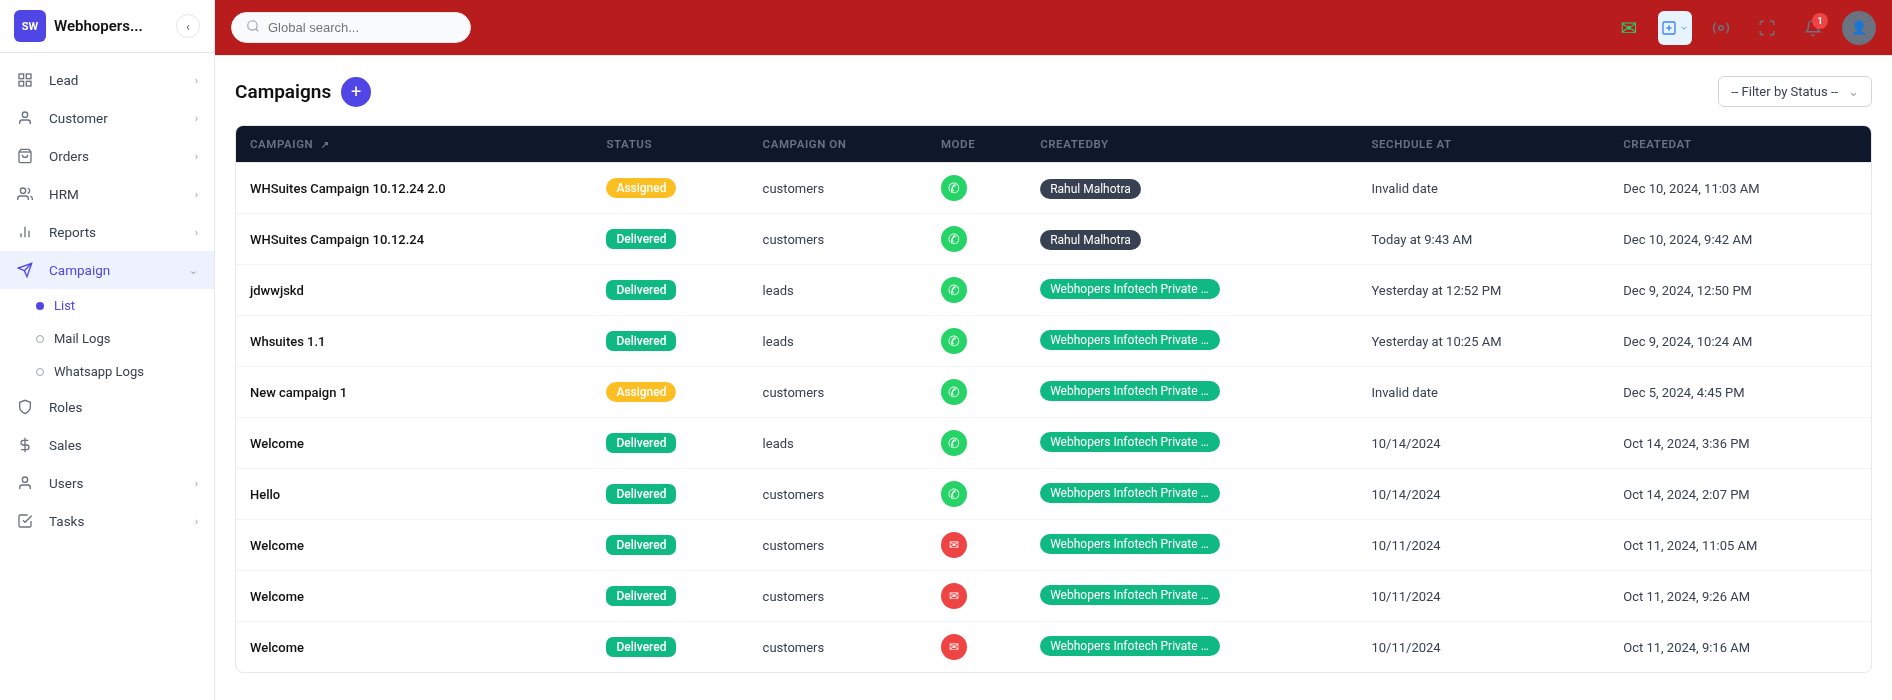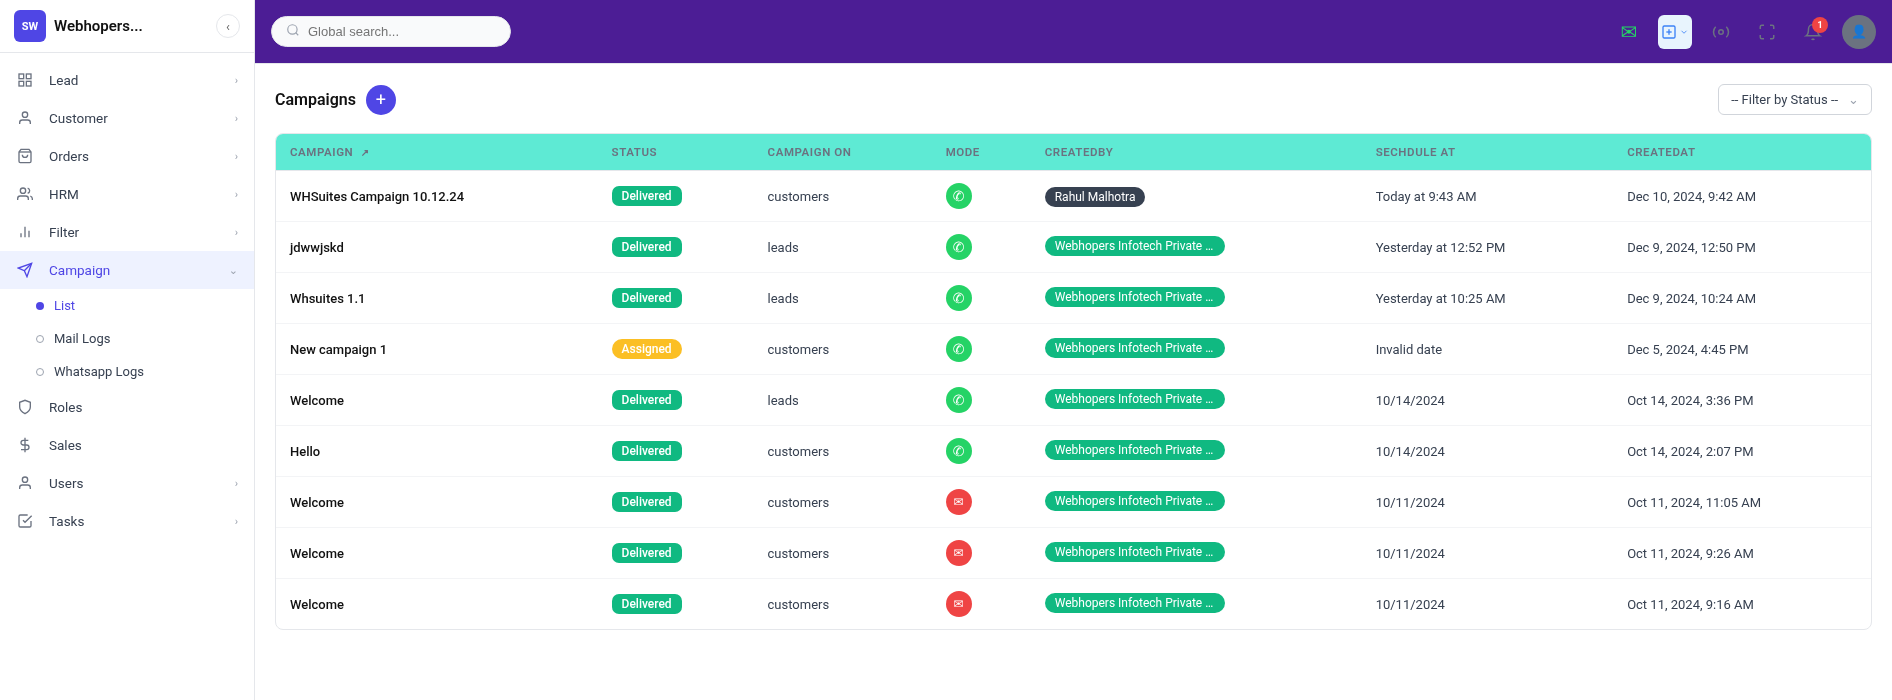--- a/index.html
+++ b/index.html
@@ -1,19 +1,19 @@
 <!DOCTYPE html>
 <html><head>
   <meta charset="utf-8">
   <style>
     * { box-sizing: border-box; margin: 0; padding: 0; }
     body { font-family: -apple-system, BlinkMacSystemFont, 'Segoe UI', Roboto, sans-serif; font-size: 13px; background: #f5f5f5; display: flex; height: 700px; overflow: hidden; }
 
     
-    .sidebar { width: 255px; background: #fff; border-right: 1px solid #e5e7eb; display: flex; flex-direction: column; height: 100%; overflow-y: auto; }
+    .sidebar { width: 215px; background: #fff; border-right: 1px solid #e5e7eb; display: flex; flex-direction: column; height: 100%; overflow-y: auto; }
     .sidebar-header { display: flex; align-items: center; justify-content: space-between; padding: 10px 14px; border-bottom: 1px solid #e5e7eb; }
     .sidebar-logo { display: flex; align-items: center; gap: 8px; }
     .logo-box { width: 32px; height: 32px; background: #4f46e5; border-radius: 6px; display: flex; align-items: center; justify-content: center; color: white; font-size: 11px; font-weight: bold; }
     .sidebar-title { font-weight: 600; font-size: 15px; color: #111; }
     .collapse-btn { width: 24px; height: 24px; border: 1px solid #e5e7eb; border-radius: 50%; display: flex; align-items: center; justify-content: center; cursor: pointer; color: #666; background: #fff; }
 
     .sidebar-nav { flex: 1; padding: 8px 0; }
     .nav-item { display: flex; align-items: center; justify-content: space-between; padding: 10px 16px; cursor: pointer; color: #374151; transition: background 0.15s; }
     .nav-item.active { color: #4f46e5; background: #eef2ff; }
     .nav-item-left { display: flex; align-items: center; gap: 15px; }
@@ -25,43 +25,43 @@
     
     .sub-item { display: flex; align-items: center; gap: 10px; padding: 9px 16px 9px 36px; cursor: pointer; color: #374151; }
     .sub-item.active { color: #4f46e5; }
     .sub-dot { width: 8px; height: 8px; border-radius: 50%; background: #4f46e5; }
     .sub-dot-empty { width: 8px; height: 8px; border-radius: 50%; border: 1.5px solid #9ca3af; }
 
     
     .main { flex: 1; display: flex; flex-direction: column; height: 100%; overflow: hidden; }
 
     
-    .topbar { height: 64px; background: #4c1d95; border-bottom: 1px solid #e5e7eb; display: flex; align-items: center; justify-content: space-between; padding: 0 16px; }
+    .topbar { height: 56px; background: #b91c1c; border-bottom: 1px solid #e5e7eb; display: flex; align-items: center; justify-content: space-between; padding: 0 16px; }
     .search-box { display: flex; align-items: center; gap: 8px; background: #f9fafb; border: 1px solid #e5e7eb; border-radius: 20px; padding: 6px 14px; width: 240px; }
     .search-input { border: none; background: transparent; outline: none; font-size: 13px; color: #374151; width: 100%; }
     .topbar-actions { display: flex; align-items: center; gap: 12px; }
     .topbar-icon { width: 34px; height: 34px; display: flex; align-items: center; justify-content: center; cursor: pointer; color: #6b7280; border-radius: 6px; }
     .whatsapp-icon { color: #25d366; font-size: 20px; }
     .notification-wrapper { position: relative; }
     .notification-badge { position: absolute; top: 2px; right: 2px; width: 16px; height: 16px; background: #ef4444; border-radius: 50%; color: white; font-size: 9px; display: flex; align-items: center; justify-content: center; font-weight: bold; }
     .avatar { width: 34px; height: 34px; border-radius: 50%; background: #6b7280; display: flex; align-items: center; justify-content: center; color: white; font-size: 13px; cursor: pointer; overflow: hidden; }
 
     
     .content { flex: 1; overflow-y: auto; padding: 20px; background: #fff; }
     .page-header { display: flex; align-items: center; justify-content: space-between; margin-bottom: 18px; }
     .page-title-row { display: flex; align-items: center; gap: 10px; }
-    .page-title { font-size: 16px; font-weight: 600; color: #111; }
+    .page-title { font-size: 19px; font-weight: 600; color: #111; }
     .add-btn { width: 30px; height: 30px; background: #4f46e5; border-radius: 50%; display: flex; align-items: center; justify-content: center; color: white; font-size: 18px; cursor: pointer; }
     .filter-btn { display: flex; align-items: center; gap: 6px; border: 1px solid #d1d5db; border-radius: 6px; padding: 7px 12px; background: #fff; cursor: pointer; color: #374151; font-size: 13px; margin-left: 20px; }
     .filter-chevron { color: #9ca3af; margin-left: 4px; }
 
     
     .table-wrapper { border: 1px solid #e5e7eb; border-radius: 8px; overflow: hidden; }
     table { width: 100%; border-collapse: collapse; }
-    thead tr { background: #5eead4; }
+    thead tr { background: #0f172a; }
     th { padding: 11px 14px; text-align: left; font-size: 11.5px; font-weight: 600; color: #6b7280; letter-spacing: 0.05em; text-transform: uppercase; border-bottom: 1px solid #e5e7eb; white-space: nowrap; }
     td { padding: 12px 14px; font-size: 13px; color: #374151; border-bottom: 1px solid #f3f4f6; vertical-align: middle; }
     tr:last-child td { border-bottom: none; }
 
     .badge { display: inline-flex; align-items: center; padding: 3px 10px; border-radius: 12px; font-size: 12px; font-weight: 500; }
     .badge-assigned { background: #fbbf24; color: #fff; }
     .badge-delivered { background: #10b981; color: #fff; border-radius: 7px; }
 
     .created-by-badge { background: #374151; color: #fff; padding: 3px 10px; border-radius: 12px; font-size: 12px; }
     .created-by-green { background: #10b981; color: #fff; padding: 3px 10px; border-radius: 12px; font-size: 12px; white-space: nowrap; overflow: hidden; text-overflow: ellipsis; max-width: 180px; display: inline-block; }
@@ -144,21 +144,21 @@
 
     <div class="nav-item">
       <div class="nav-item-left">
         <span class="nav-icon">
           <svg width="16" height="16" viewBox="0 0 24 24" fill="none" stroke="currentColor" stroke-width="2">
               <line x1="18" y1="20" x2="18" y2="10"></line>
               <line x1="12" y1="20" x2="12" y2="4"></line>
               <line x1="6" y1="20" x2="6" y2="14"></line>
             </svg>
         </span>
-        <span class="nav-label">Filter</span>
+        <span class="nav-label">Reports</span>
       </div>
       <span class="nav-chevron">›</span>
     </div>
 
     <div class="nav-item active">
       <div class="nav-item-left">
         <span class="nav-icon">
           <svg width="16" height="16" viewBox="0 0 24 24" fill="none" stroke="currentColor" stroke-width="2">
               <path d="M22 2L11 13"></path>
               <polygon points="22 2 15 22 11 13 2 9 22 2"></polygon>
@@ -303,20 +303,33 @@
             </th>
             <th>STATUS</th>
             <th>CAMPAIGN ON</th>
             <th>MODE</th>
             <th>CREATEDBY</th>
             <th>SECHDULE AT</th>
             <th>CREATEDAT</th>
           </tr>
         </thead>
         <tbody id="table-body">
+        <tr>
+    <td>
+                <div class="campaign-link">WHSuites Campaign 10.12.24 2.0</div>
+              </td>
+    <td><span class="badge badge-assigned">Assigned</span></td>
+    <td>customers</td>
+    <td>
+      <div class="mode-icon" style="font-size:14px;">✆</div>
+    </td>
+    <td><span class="created-by-badge">Rahul Malhotra</span></td>
+    <td>Invalid date</td>
+    <td>Dec 10, 2024, 11:03 AM</td>
+  </tr>
             <tr>
     <td>
                 <div class="campaign-link">WHSuites Campaign 10.12.24</div>
               </td>
     <td><span class="badge badge-delivered">Delivered</span></td>
     <td>customers</td>
     <td>
       <div class="mode-icon" style="font-size:14px;">✆</div>
     </td>
     <td><span class="created-by-badge">Rahul Malhotra</span></td>

